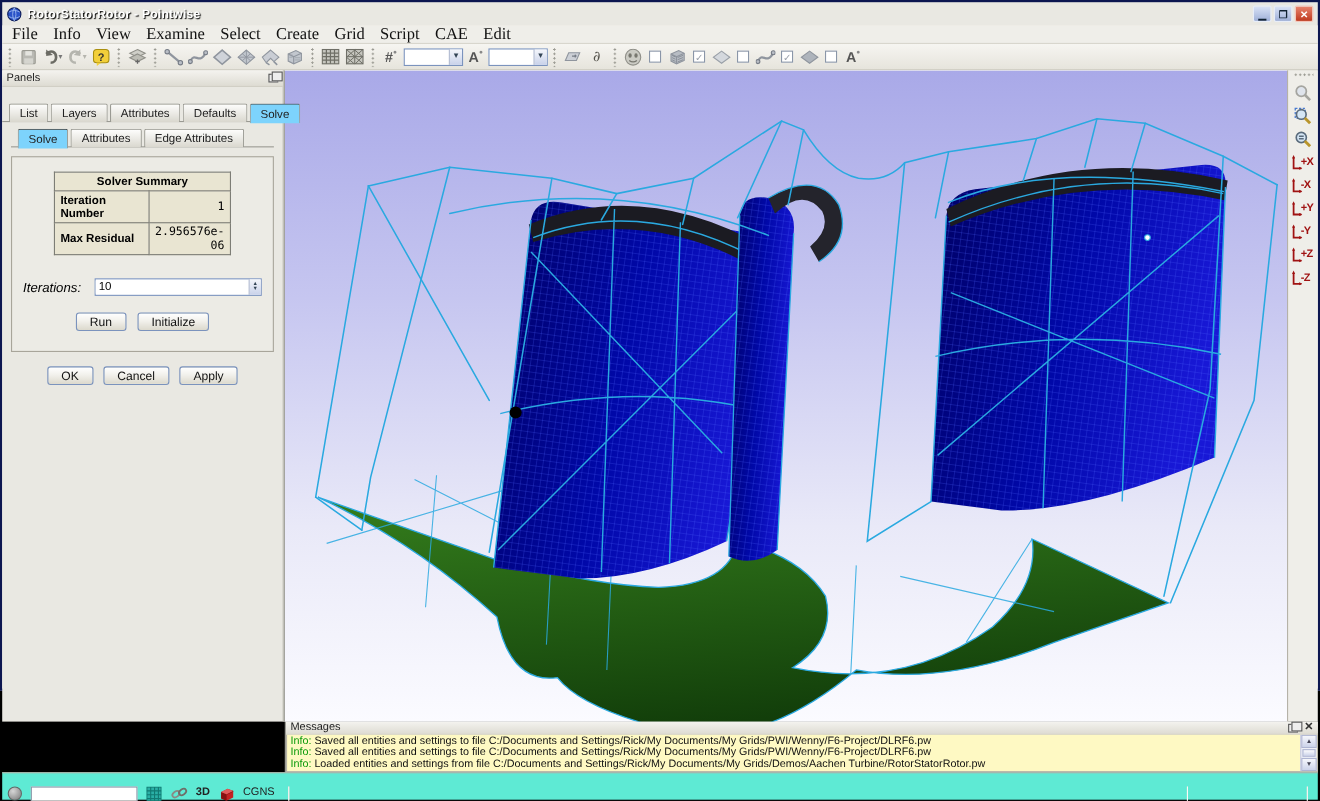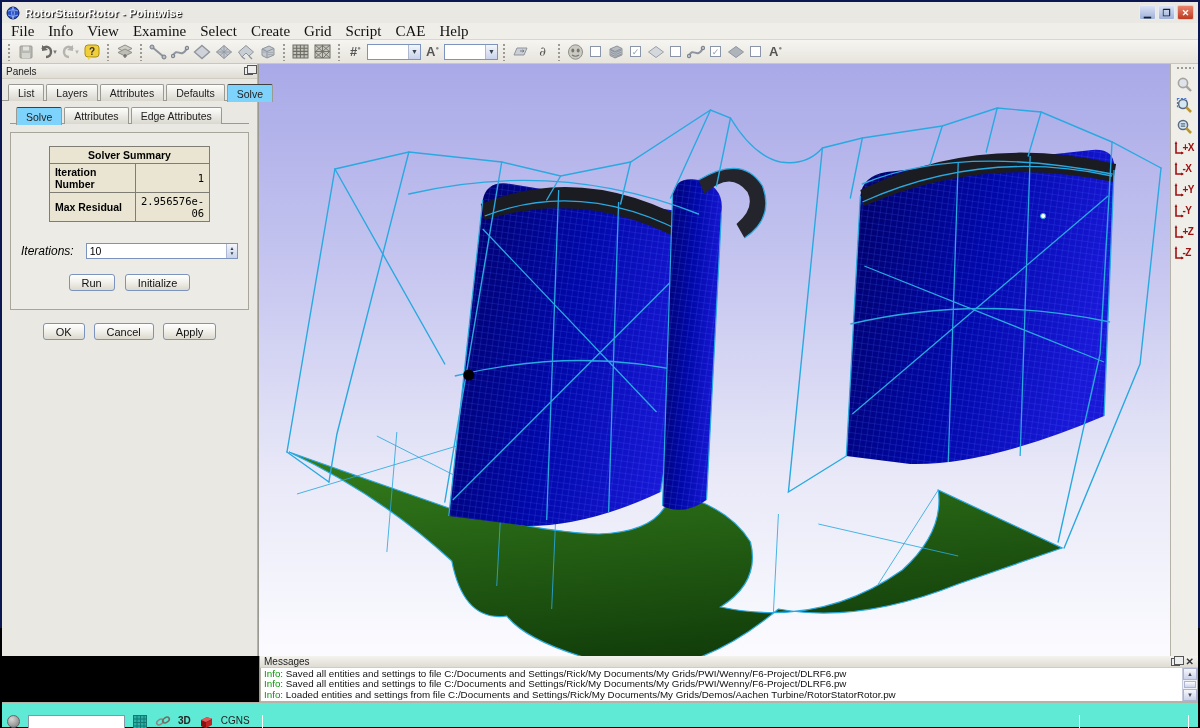--- a/index.html
+++ b/index.html
@@ -46,21 +46,21 @@
 
   
   .left-panel { width:256px; flex:0 0 256px; background:#e9e8e2; border-right:1px solid #b5b2a8;
     display:flex; flex-direction:column; }
   .panel-titlebar { height:15px; display:flex; align-items:center; padding:0 4px;
     background:linear-gradient(180deg,#f4f3ef,#dedcd3); border-bottom:1px solid #cfccc2; }
   .panel-titlebar span.t { font-size:10px; color:#222; }
   .float-ic { margin-left:auto; width:9px; height:8px; border:1px solid #555; position:relative; background:#eee; }
   .float-ic::after { content:""; position:absolute; left:2px; top:-3px; width:8px; height:7px;
     border:1px solid #555; background:#eee; }
-  .tabs1 { display:flex; padding:5px 4px 0 6px; position:relative; }
+  .tabs1 { display:flex; padding:15px 4px 0 6px; position:relative; }
   .tabs1::after { content:""; position:absolute; left:0; right:0; bottom:0; border-bottom:1px solid #9a9a93; }
   .tab { font-size:10.5px; padding:2px 9px 2px; border:1px solid #9a9a93; border-bottom:none;
     background:linear-gradient(180deg,#fdfdfc,#d9d7ce); margin-right:2px; border-radius:2px 2px 0 0;
     position:relative; z-index:1; color:#222; }
   .tab.active { background:#7dd3fc; border-top:1px solid #404040; padding-top:3px; z-index:2;
     margin-bottom:-1px; }
   .tabs2 { display:flex; padding:6px 4px 0 14px; position:relative; }
   .tabs2::after { content:""; position:absolute; left:8px; right:8px; bottom:0; border-bottom:1px solid #9a9a93; }
   .groupbox { margin:8px 8px 0 8px; background:#ececе6; background:#ecebe5; border:1px solid #a8a59a;
     height:178px; position:relative; }
@@ -97,21 +97,21 @@
   .axis-btn { width:26px; height:21px; display:flex; align-items:center; justify-content:flex-start; }
   .axis-lab { font-size:10px; font-weight:bold; color:#a01212; margin-left:-1px; letter-spacing:-0.5px; }
 
   
   .messages { flex:0 0 46px; height:46px; display:flex; flex-direction:column;
     margin-left:257px; border-left:1px solid #9a9a93; background:#e9e8e2;justify-content:space-between; }
   .msg-titlebar { height:14px; display:flex; align-items:center; padding:0 4px;
     background:linear-gradient(180deg,#f4f3ef,#dedcd3); border-bottom:1px solid #cfccc2; }
   .msg-titlebar span.t { font-size:10px; color:#222; }
   .msg-x { margin-left:6px; font-size:10px; font-weight:bold; color:#333; line-height:1; }
-  .msg-body { flex:1; display:flex; background:#ffffff; border:1px solid #b5b2a8; border-top:none; }
+  .msg-body { flex:1; display:flex; background:#fef9c3; border:1px solid #b5b2a8; border-top:none; }
   .msg-list { flex:1; padding:1px 3px; overflow:hidden; }
   .msg-line { font-size:9.8px; line-height:10.3px; white-space:nowrap; color:#111; }
   .msg-line .pfx { color:#0a9a0a; }
   .msg-scroll { width:15px; background:#eef0f8; border-left:1px solid #c6cadd;
     display:flex; flex-direction:column; align-items:center; }
   .sc-btn { width:14px; height:12px; background:linear-gradient(180deg,#f6f7fc,#ccd3ea);
     border:1px solid #aeb5d2; font-size:6px; color:#445; display:flex; align-items:center;
     justify-content:center; }
   .sc-thumb { width:12px; height:7px; background:linear-gradient(180deg,#fdfdfe,#ccd3ea);
     border:1px solid #aeb5d2; margin-top:1px; }
@@ -149,21 +149,21 @@
   <div class="menubar">
     <span class="menu-item">File</span>
     <span class="menu-item">Info</span>
     <span class="menu-item">View</span>
     <span class="menu-item">Examine</span>
     <span class="menu-item">Select</span>
     <span class="menu-item">Create</span>
     <span class="menu-item">Grid</span>
     <span class="menu-item">Script</span>
     <span class="menu-item">CAE</span>
-    <span class="menu-item">Help</span>
+    <span class="menu-item">Edit</span>
   </div>
 
   <div class="toolbar">
     <span class="tb-handle"></span>
     <span class="tb-btn">
       <svg width="16" height="16" viewBox="0 0 16 16">
           <rect x="2" y="2" width="12" height="12" rx="1" fill="#b9b9b3" stroke="#9a9a92"></rect>
           <rect x="5" y="2.5" width="6" height="4" fill="#e4e4df"></rect>
           <rect x="4" y="9" width="8" height="5" fill="#d5d5cf"></rect>
         </svg>

